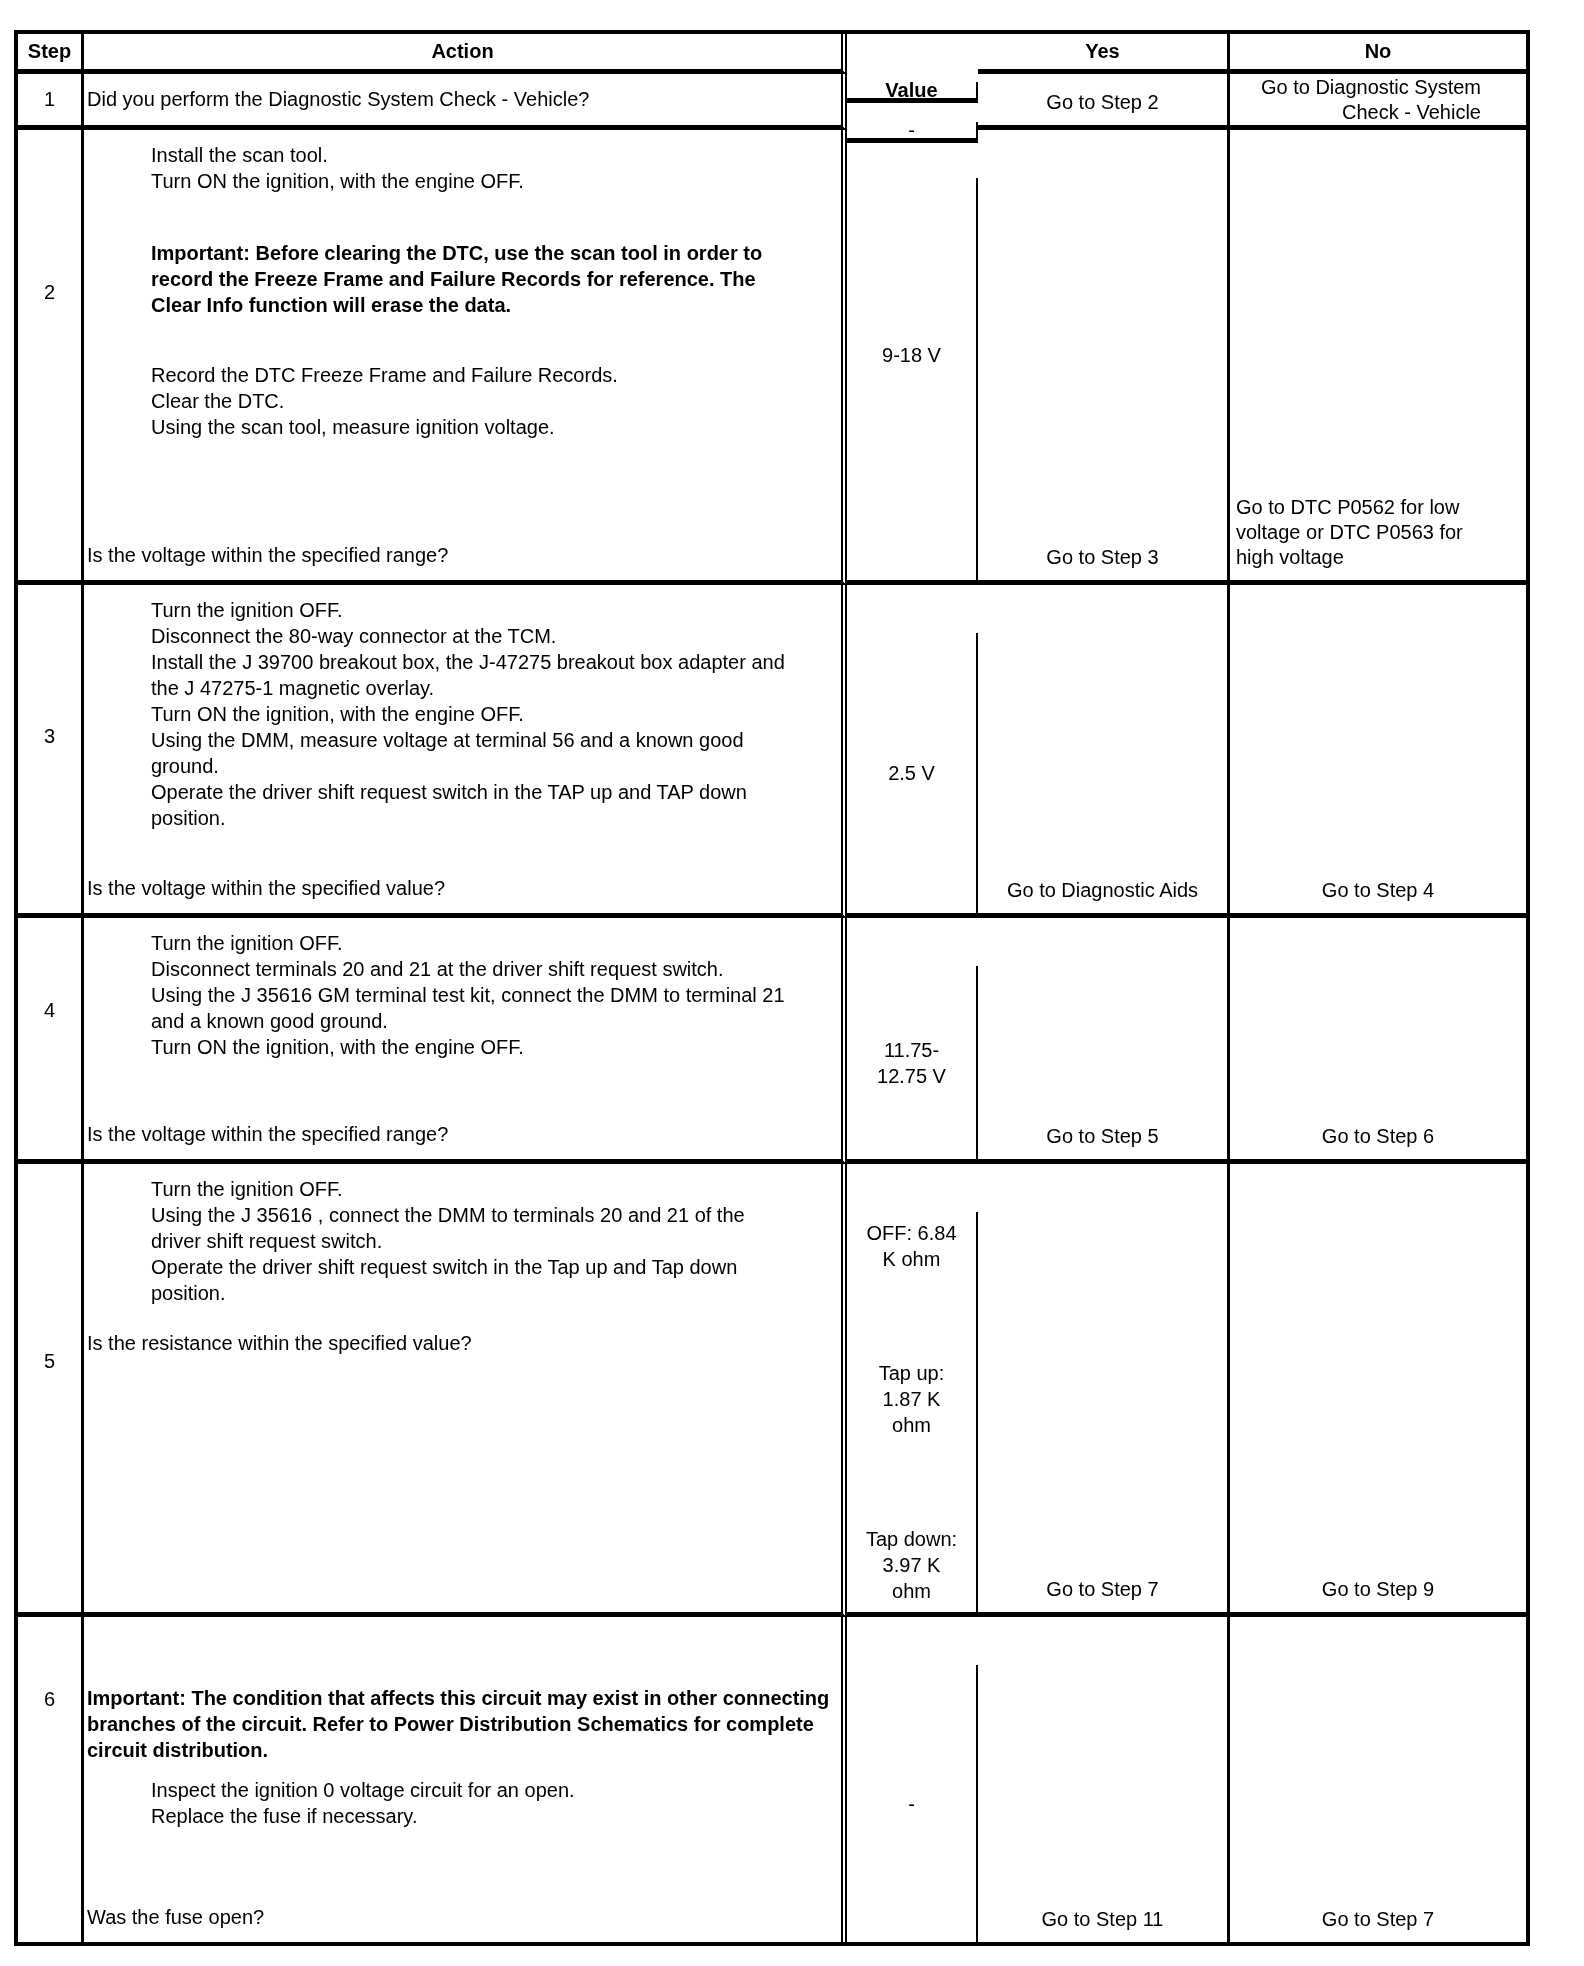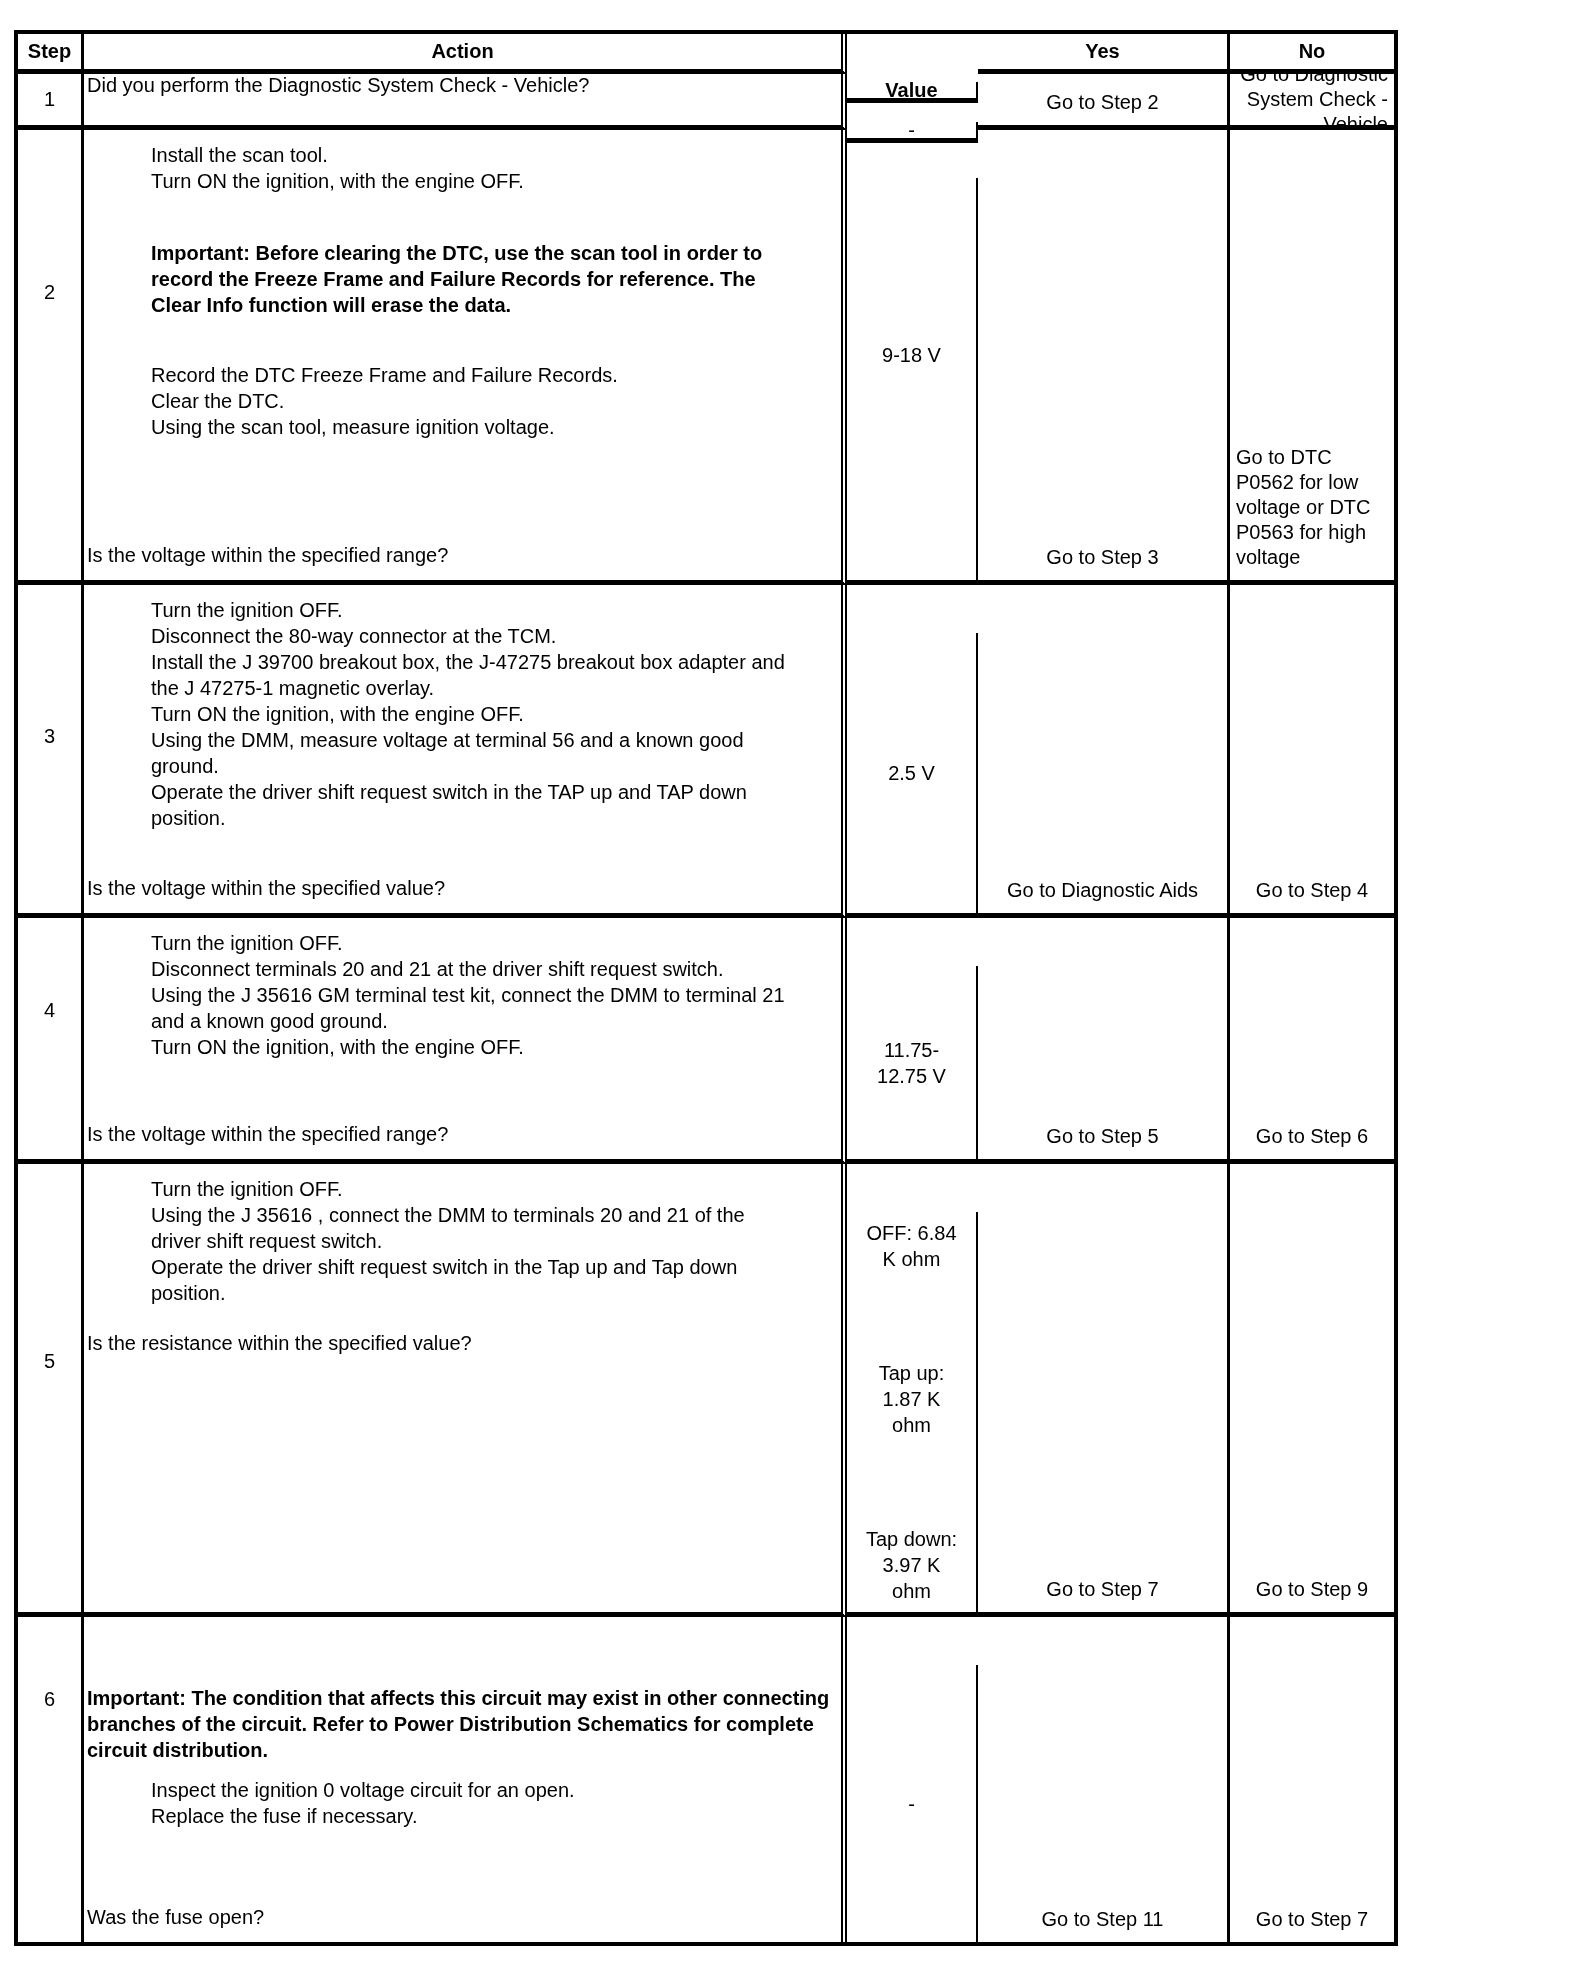--- a/index.html
+++ b/index.html
@@ -3,21 +3,21 @@
 <meta charset="utf-8">
 <style>
   * { margin:0; padding:0; box-sizing:border-box; }
   html,body { background:#ffffff; }
   body {
     width:1584px; height:1966px; position:relative; overflow:hidden;
     font-family:"Liberation Sans", sans-serif; color:#000;
     font-size:20px;
   }
   .doc-table {
-    position:absolute; left:14px; top:30px; width:1384px;
+    position:absolute; left:14px; top:30px; width:1516px;
     border:4px solid #000; background:#fff;
     display:grid;
     grid-template-columns:66px 763px 131px 252px 1fr;
     grid-template-rows:40px 56px 455px 333px 246px 453px 325px;
   }
   .cell { border-bottom:5px solid #000; overflow:hidden; }
   .rlast { border-bottom:none; }
   .c-step { border-right:3px solid #000; display:flex; align-items:center; justify-content:center; }
   .c-action { border-right:6px double #000; }
   .c-value {
@@ -34,21 +34,21 @@
   }
   .goto-topleft {
     display:flex; align-items:center; justify-content:flex-start;
     text-align:right; line-height:25px; padding:2px 6px;
   }
   .goto-botleft {
     display:flex; align-items:flex-end; justify-content:flex-start;
     text-align:left; line-height:25px; padding:6px 6px 10px;
   }
   .act { display:flex; flex-direction:column; padding:12px 6px 12px 3px; line-height:26px; }
-  .act-center { display:flex; padding:0 6px 0 3px; }
+  .act-center { display:flex; align-items:center; padding:0 6px 0 3px; }
   .li { margin-left:64px; max-width:645px; }
   .imp { font-weight:bold; }
   .q { margin-top:auto; }
   .mt46 { margin-top:46px; }
   .mt44 { margin-top:44px; }
   .mt28 { margin-top:24px; }
   .mt56 { margin-top:56px; }
   .mt26 { margin-top:14px; }
   
   .pb126 { padding-bottom:126px; }

